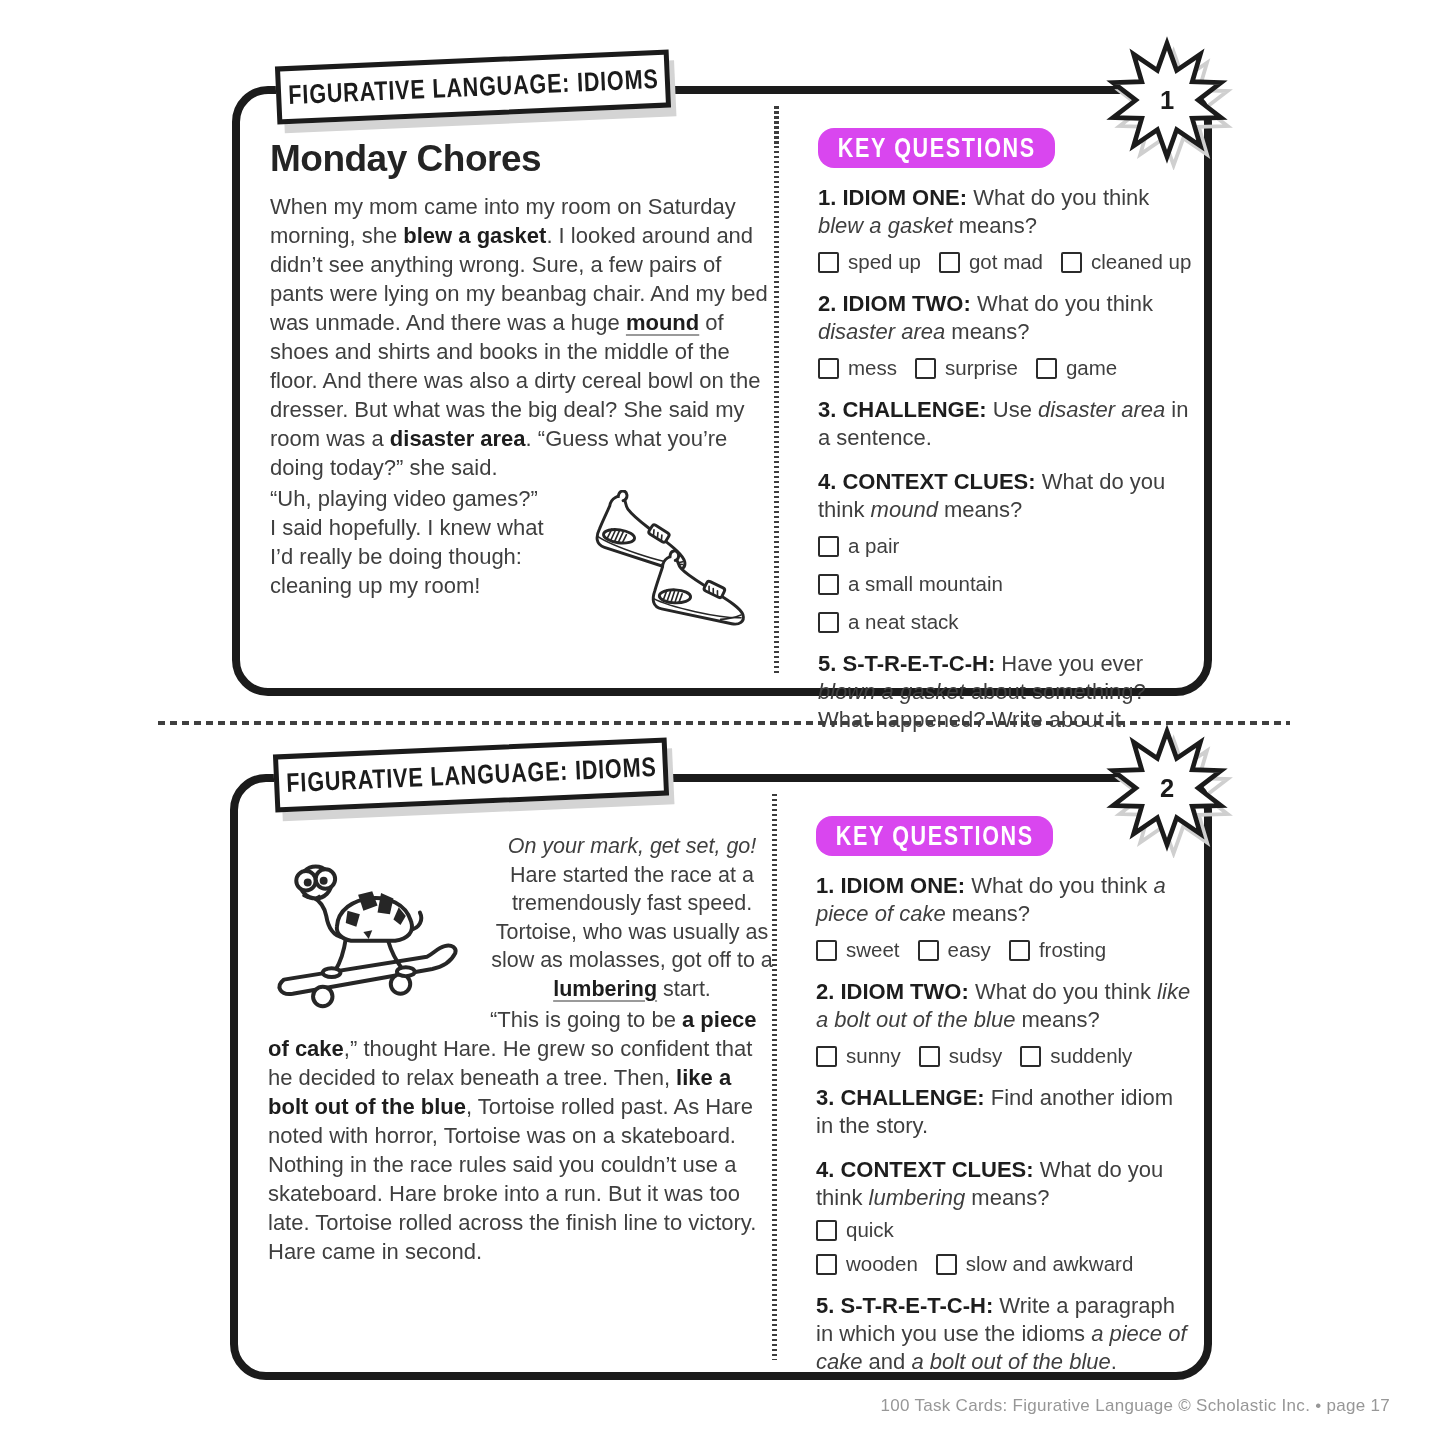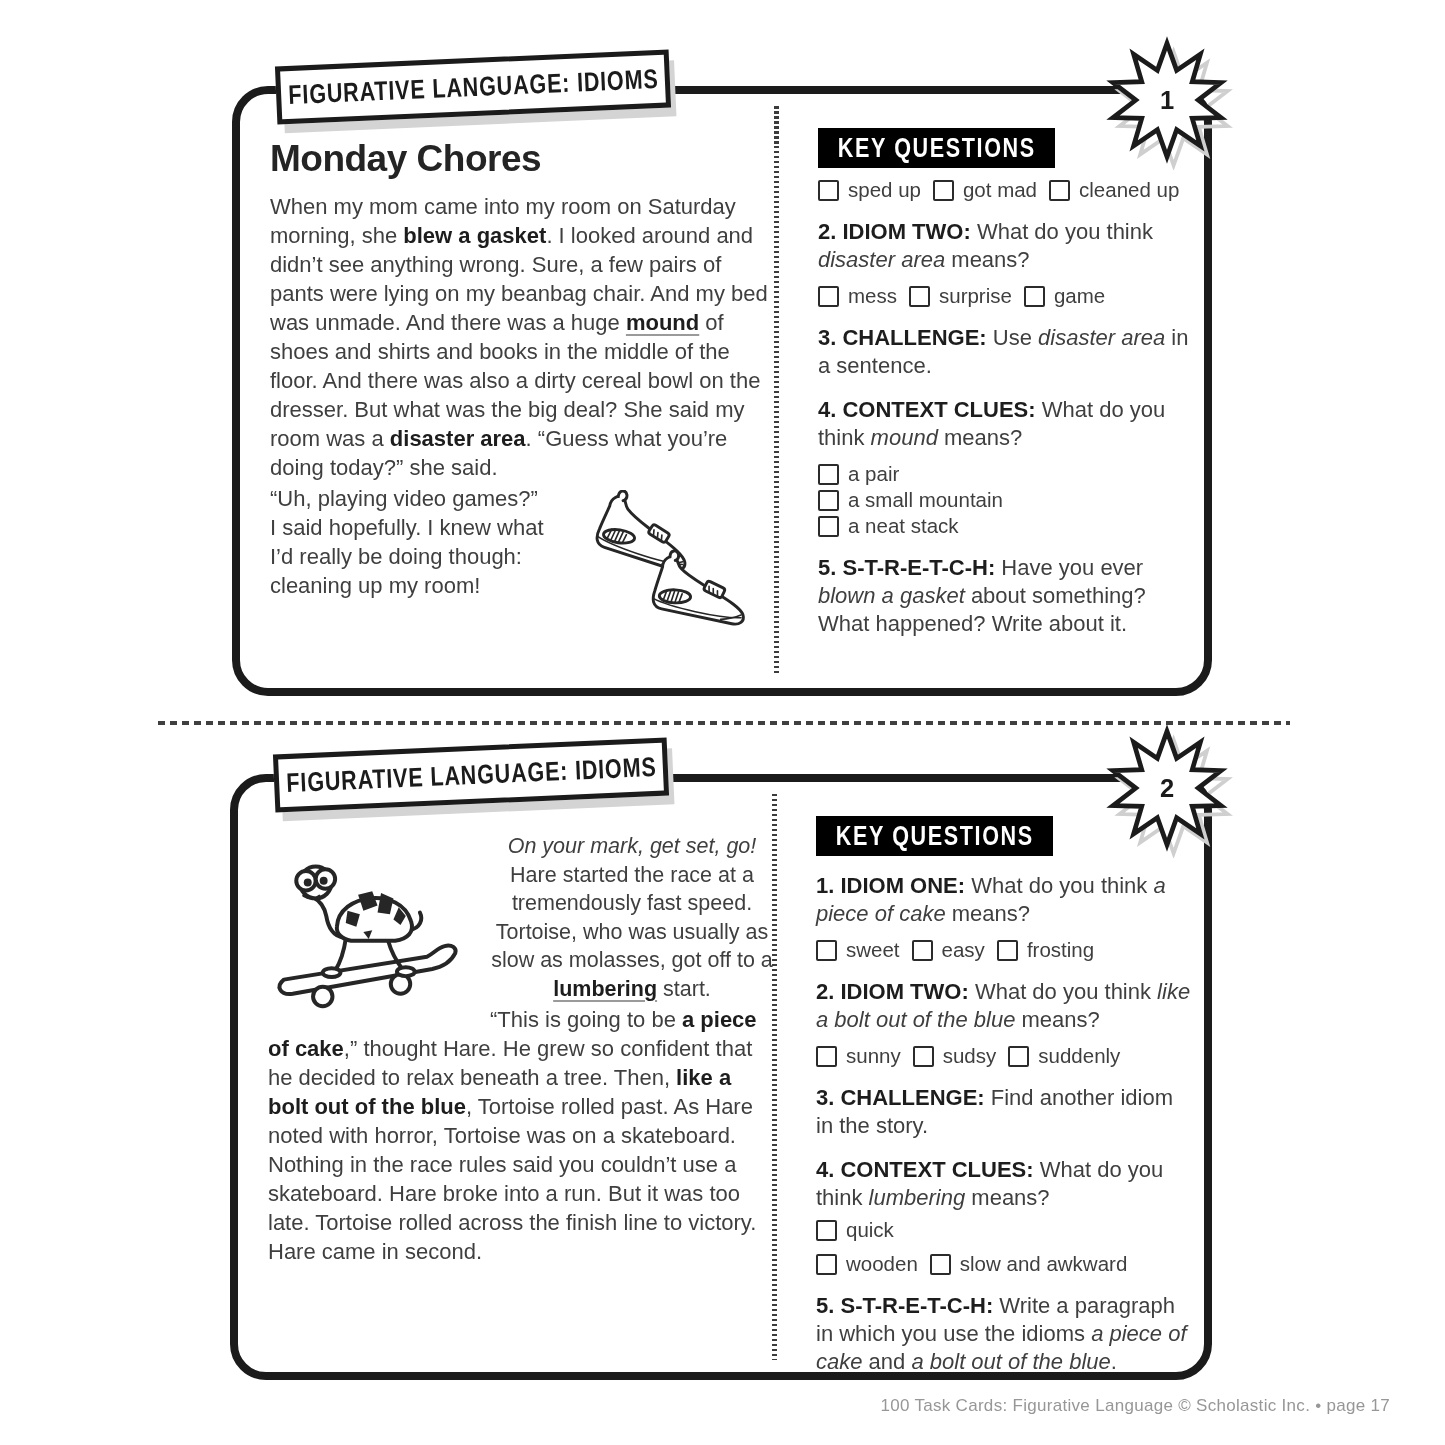--- a/index.html
+++ b/index.html
@@ -31,28 +31,28 @@
   .seg-b{font-weight:700;color:#1d1d1d;}
   .seg-i{font-style:italic;}
   .seg-u{text-decoration:underline;text-decoration-color:#9a9a9a;text-underline-offset:4px;text-decoration-thickness:2px;}
 
   .shoes{float:right;width:215px;height:150px;margin:6px 0 2px 8px;}
   .tortoise{float:left;width:212px;height:176px;margin:4px 10px 2px 0;}
   .beside{font-size:21.5px;line-height:28.5px;text-align:center;}
   .cont{margin-top:2px;}
 
   .kq{position:absolute;left:578px;top:34px;width:378px;}
-  .kq-banner{width:237px;height:40px;background:#000000;display:flex;
-             align-items:center;justify-content:center;}
+  .kq-banner{width:237px;height:40px;background:#d946ef;display:flex;
+             align-items:center;justify-content:center;border-radius:16px;}
   .kq-banner .cond{display:inline-block;white-space:nowrap;font-weight:700;
              font-size:27px;letter-spacing:2px;color:#ffffff;
              transform:scaleX(0.8);transform-origin:center;}
   .question{margin-top:16px;font-size:22px;line-height:28px;}
-  .opts-row{display:flex;flex-wrap:wrap;gap:10px 12px;margin-top:10px;align-items:center;}
-  .opts-col{display:flex;flex-direction:column;gap:2px;margin-top:10px;}
+  .opts-row{display:flex;flex-wrap:wrap;gap:10px 18px;margin-top:10px;align-items:center;}
+  .opts-col{display:flex;flex-direction:column;gap:14px;margin-top:10px;}
   .opt{display:flex;align-items:center;gap:9px;font-size:20.5px;color:#3f3f3f;white-space:nowrap;}
   .checkbox{width:17px;height:17px;border:2.5px solid #2b2b2b;border-radius:2px;
             background:#fff;flex:none;display:inline-block;}
 
   .page-divider{position:absolute;left:158px;top:721px;width:1132px;height:3.5px;
      background:repeating-linear-gradient(to right,#3f3f3f 0 7px,transparent 7px 12px);}
 
   .footer{position:absolute;top:1396px;right:55px;font-size:17px;color:#979797;letter-spacing:0.3px;}
 
   svg .ln{stroke:#262626;stroke-width:4.5;fill:#ffffff;stroke-linejoin:round;stroke-linecap:round;}
@@ -106,20 +106,21 @@
     </div>
   </div>
 
   <div class="divider-v"></div>
 
   <div class="kq">
     <div class="kq-banner">
       <span class="cond">KEY QUESTIONS</span>
     </div>
 
+    <div class="question"><span class="seg-b">1. IDIOM ONE: </span><span class="">What do you think </span><span class="seg-i">blew a gasket</span><span class=""> means?</span></div>
     <div class="opts-row">
       <label class="opt">
           <span class="checkbox"></span>
           <span>sped up</span>
         </label>
       <label class="opt">
           <span class="checkbox"></span>
           <span>got mad</span>
         </label>
       <label class="opt">

